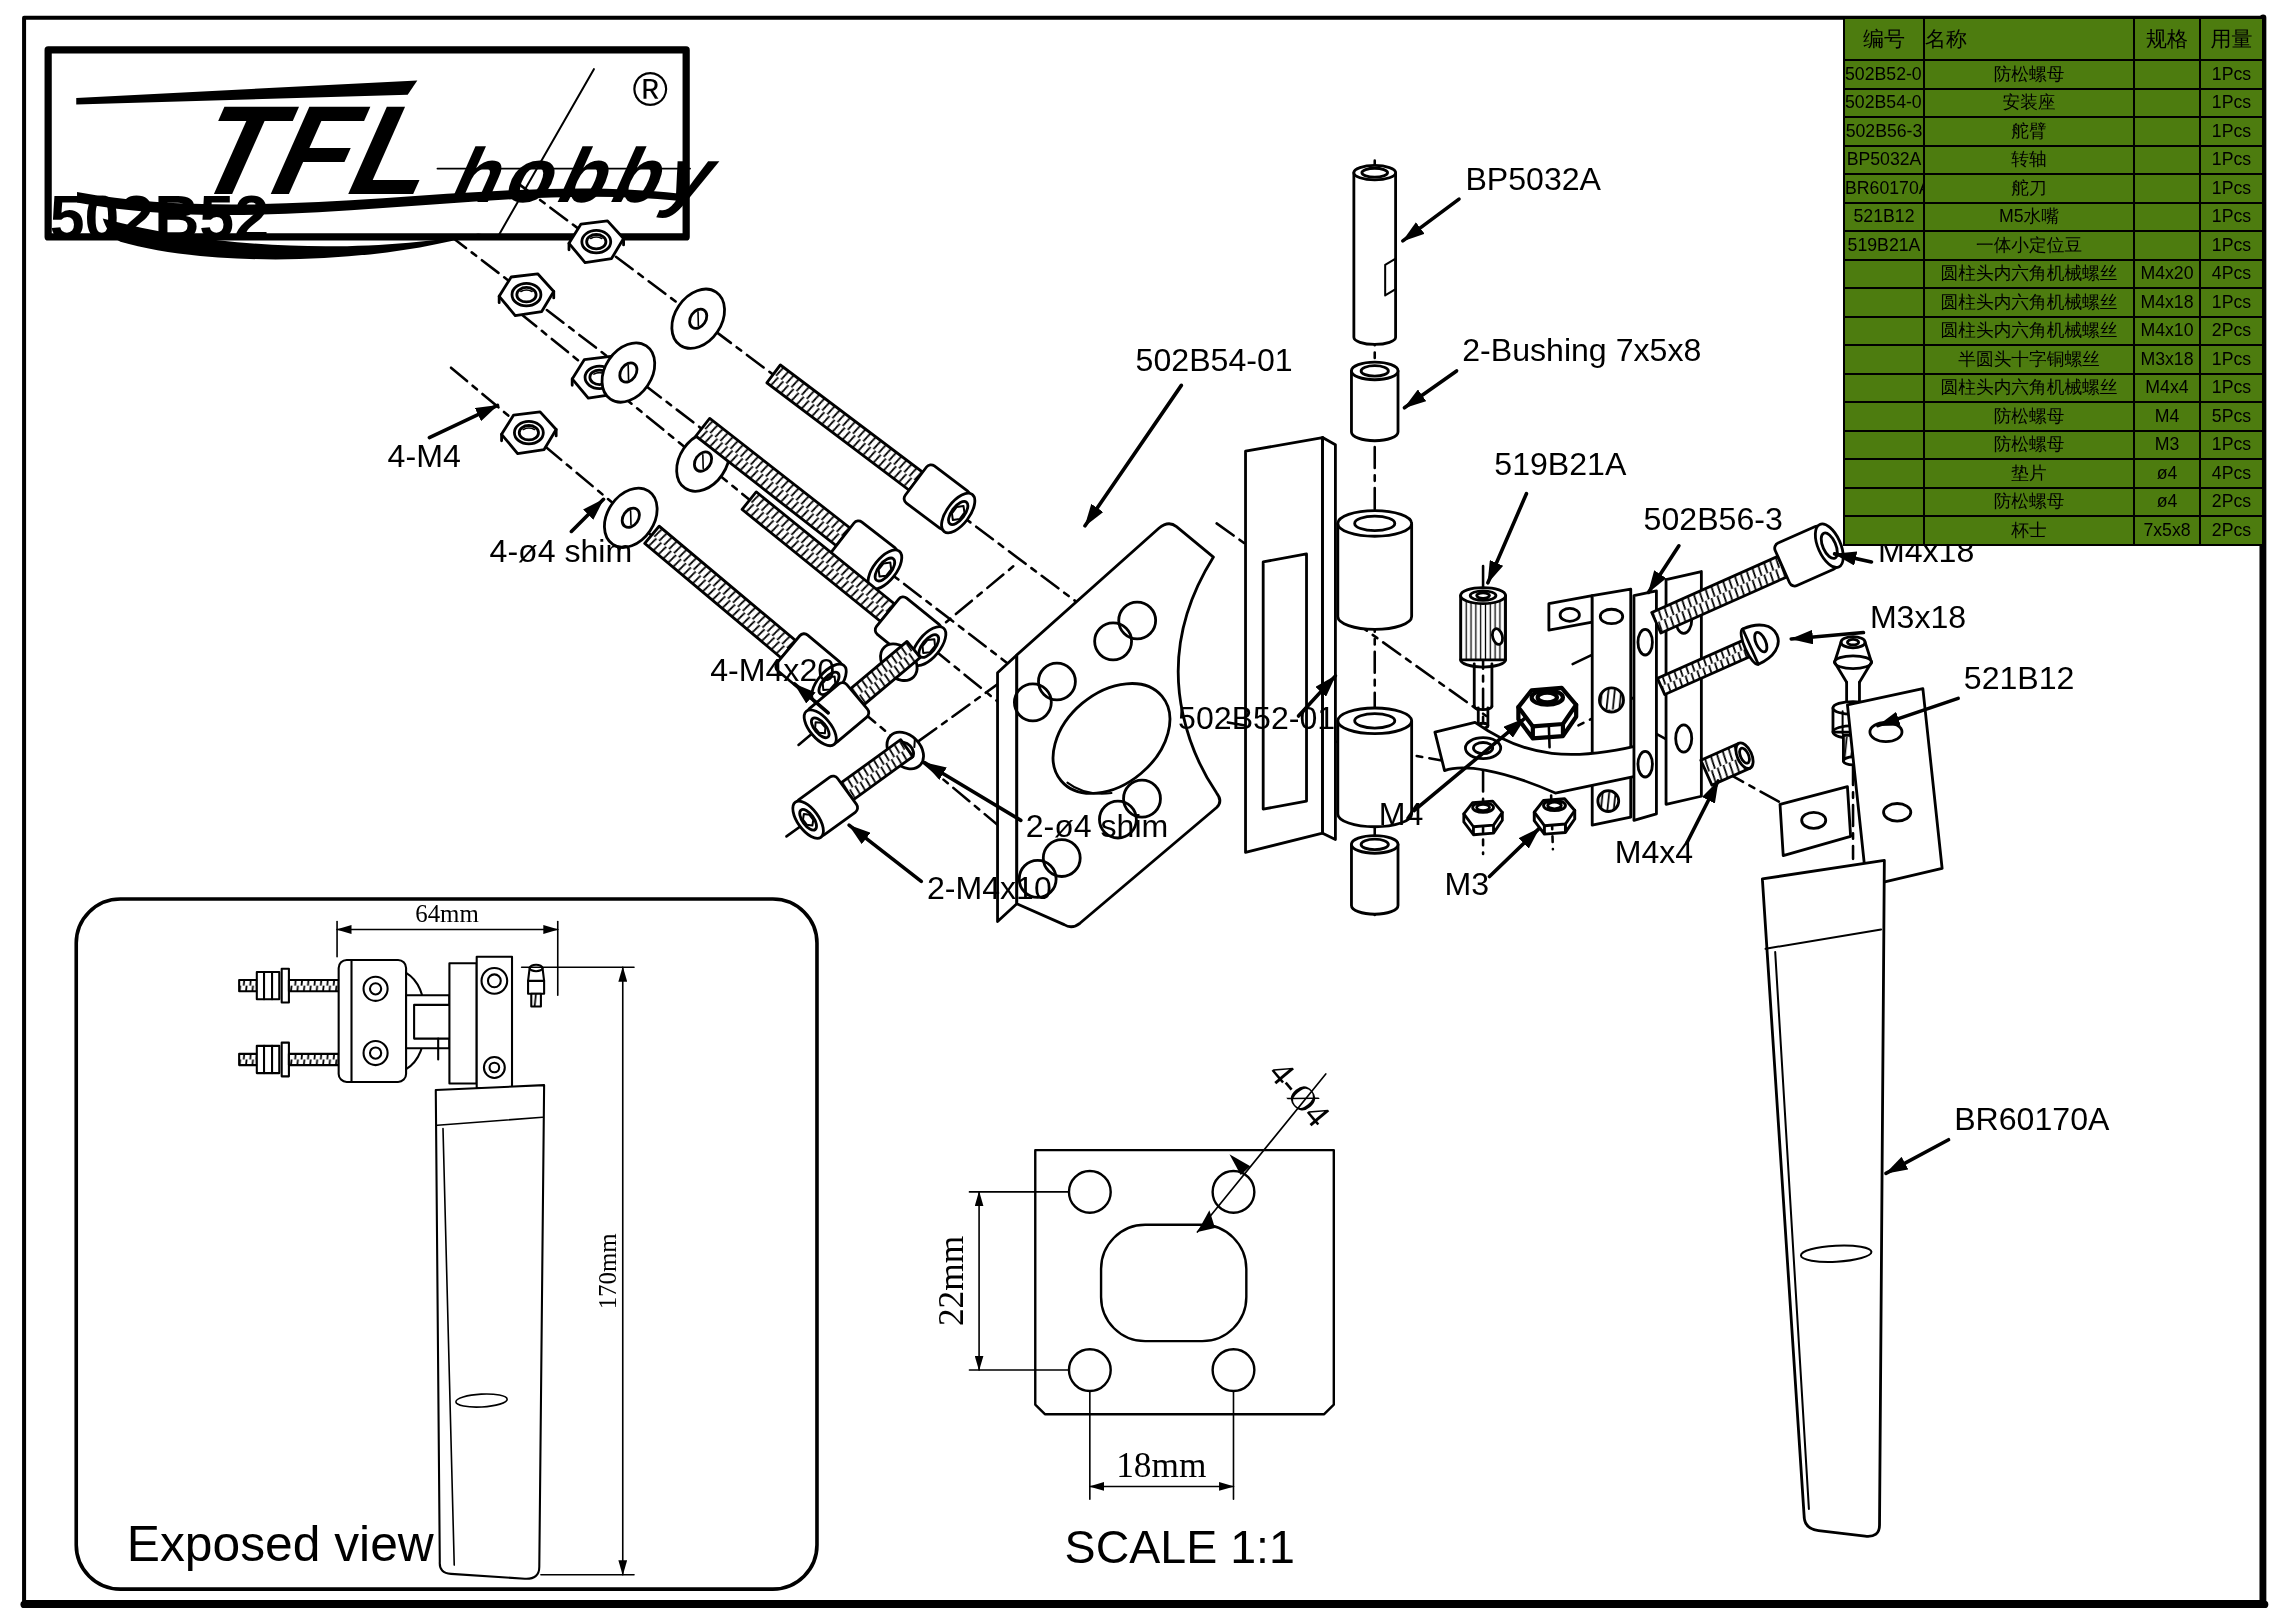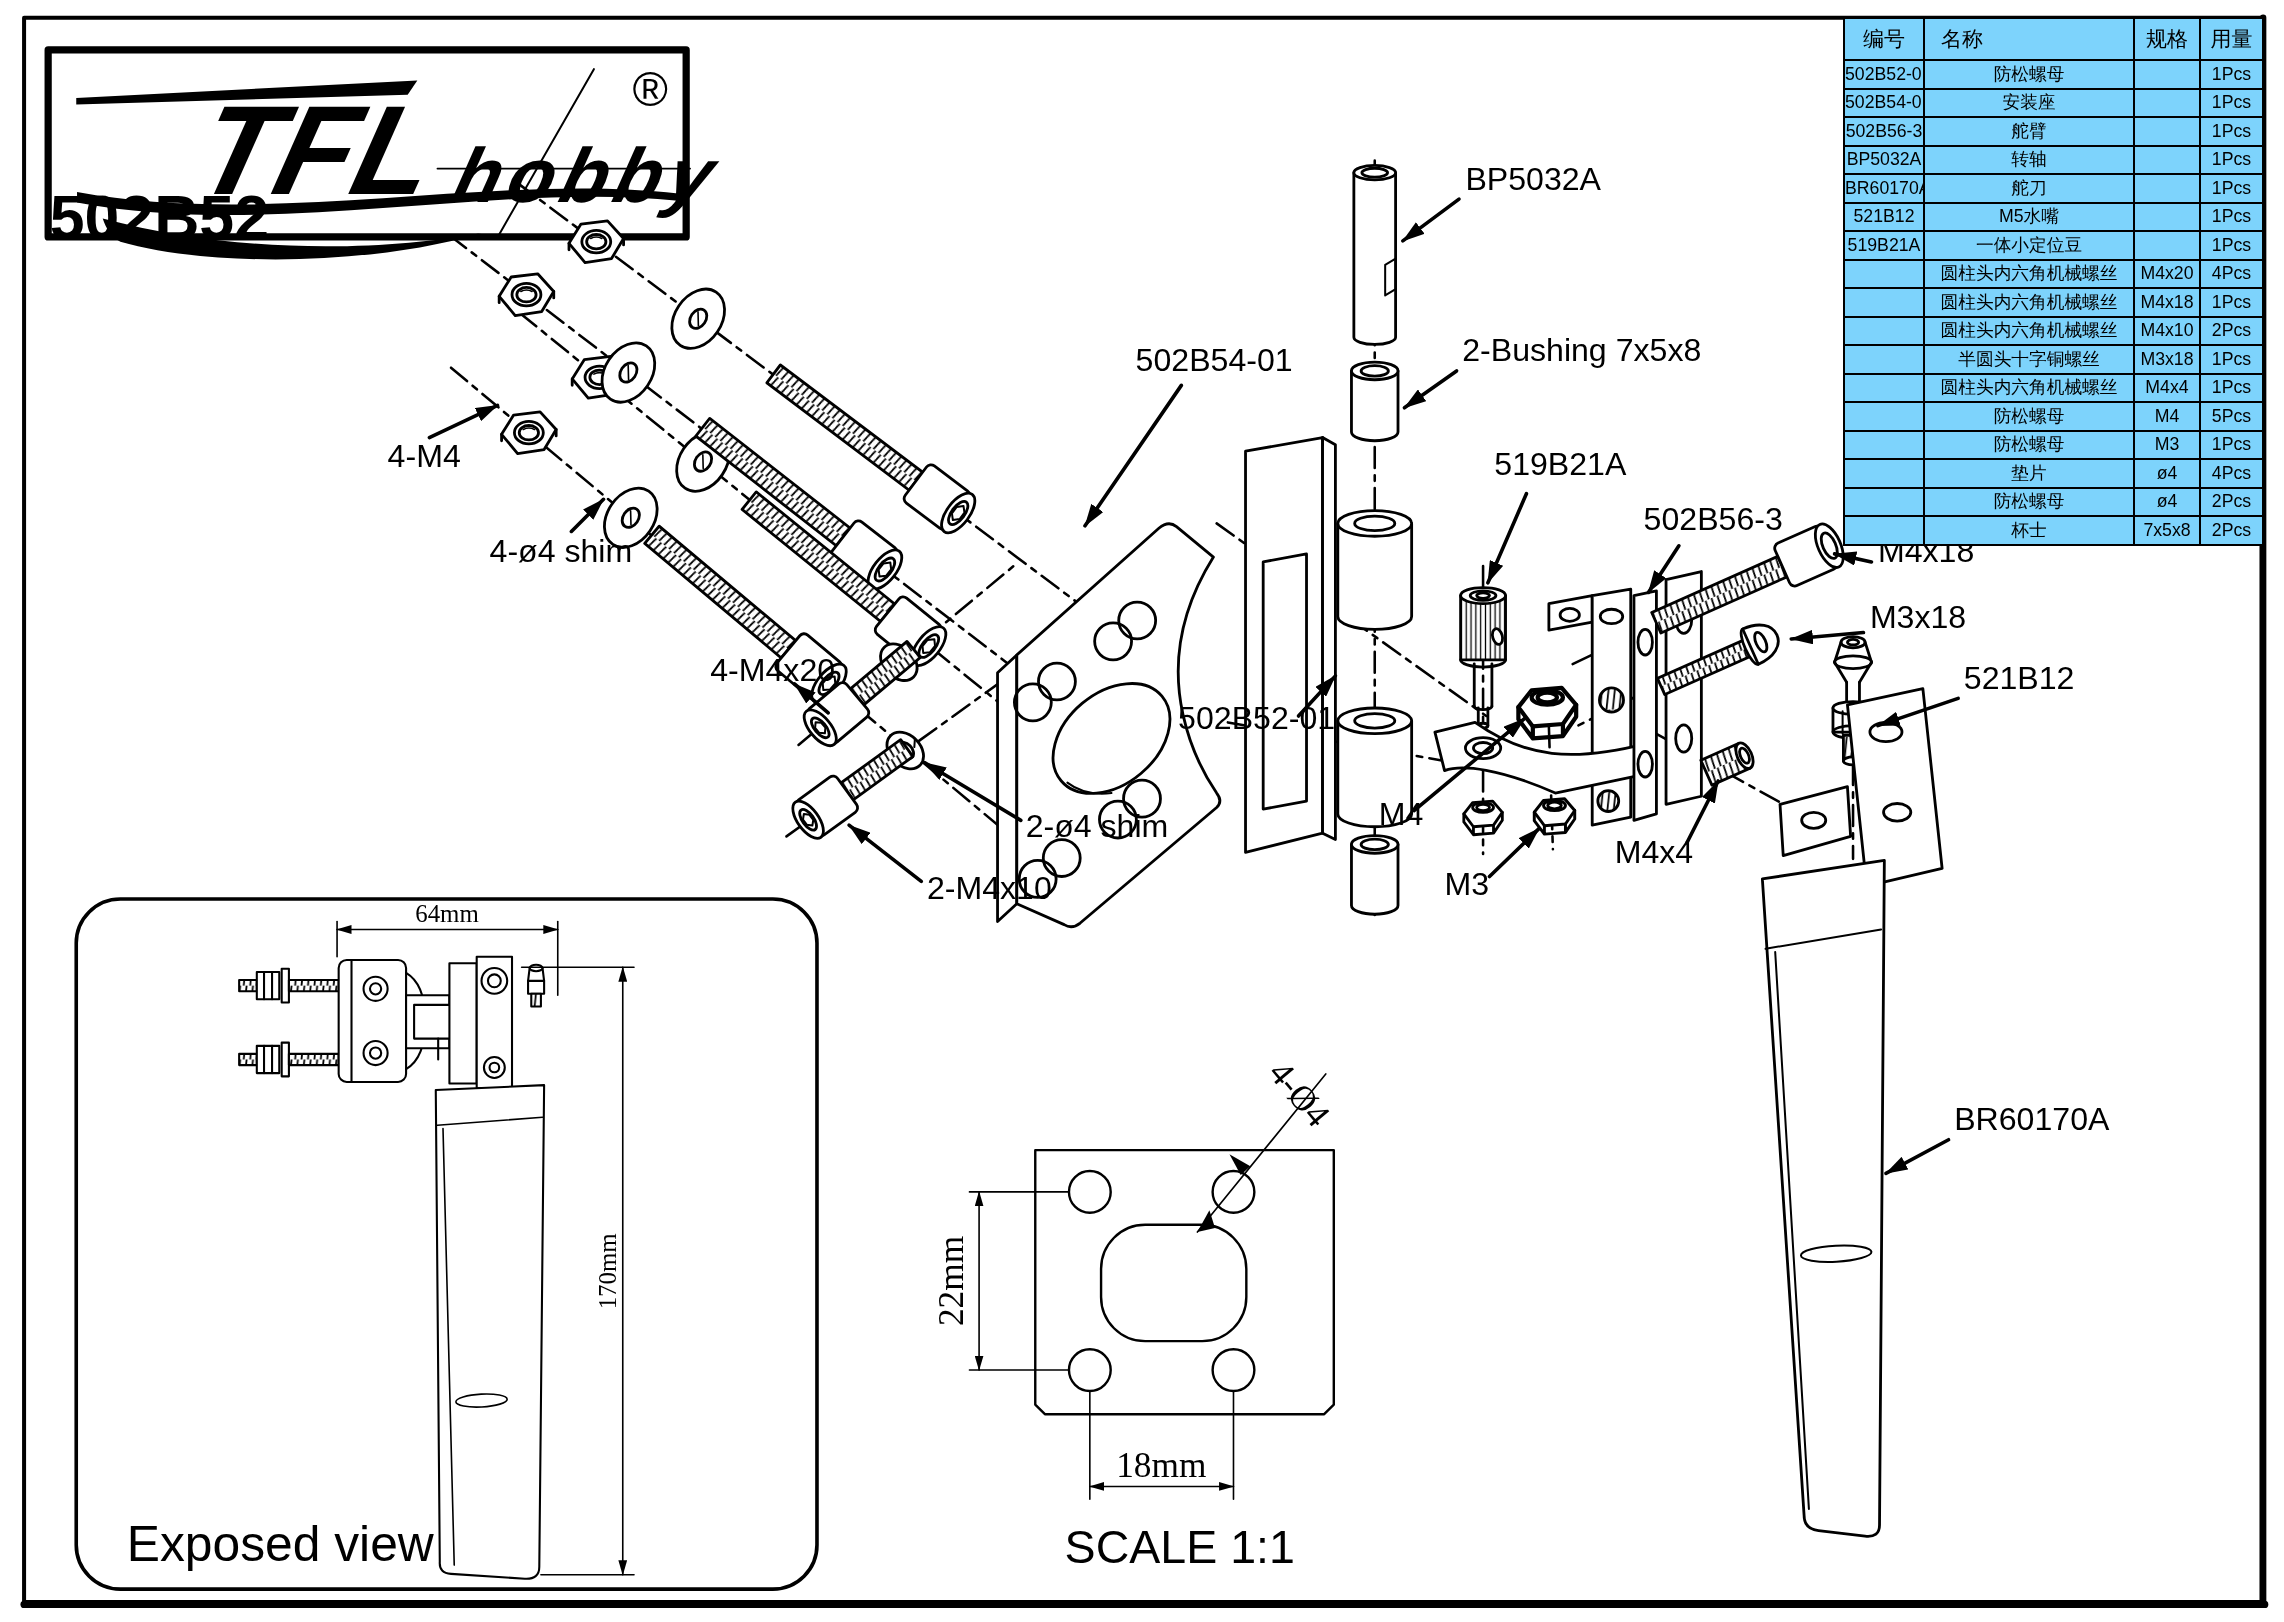--- a/index.html
+++ b/index.html
@@ -3,26 +3,26 @@
 <meta charset="utf-8">
 <style>
   html,body{margin:0;padding:0;background:#fff;}
   body{width:2284px;height:1623px;position:relative;overflow:hidden;
        font-family:"Liberation Sans","DejaVu Sans",sans-serif;color:#000;}
   svg text{user-select:none;}
   .lbl{font-size:40px;fill:#000;}
   .dimS{font-family:"Liberation Serif","DejaVu Serif",serif;font-size:31px;fill:#000;}
   .dimL{font-family:"Liberation Serif","DejaVu Serif",serif;font-size:44px;fill:#000;}
   #parts-table{position:absolute;left:1843px;top:17px;width:420px;
-               border-collapse:collapse;table-layout:fixed;background:#7dd3fc;}
+               border-collapse:collapse;table-layout:fixed;background:#4d7c0f;}
   #parts-table th,#parts-table td{border:2.4px solid #000;font-weight:normal;
       font-size:17.7px;text-align:center;padding:0;height:26.5px;line-height:1.05;
       overflow:hidden;white-space:nowrap;}
   #parts-table th{font-size:21px;height:40px;}
-  #parts-table th.h-name{text-align:left;padding-left:16px;}
+  #parts-table th.h-name{text-align:left;}
   .art{position:absolute;left:0;top:0;}
 </style>
 </head>
 <body>
 
 <svg class="art" width="2284" height="1623" viewBox="0 0 2846 2022" xmlns="http://www.w3.org/2000/svg">
 <defs>
   <pattern id="thr" patternUnits="userSpaceOnUse" width="8" height="34">
     <rect width="8" height="34" fill="#fff"></rect>
     <line x1="5.5" y1="-2" x2="1.5" y2="36" stroke="#000" stroke-width="2.2"></line>

